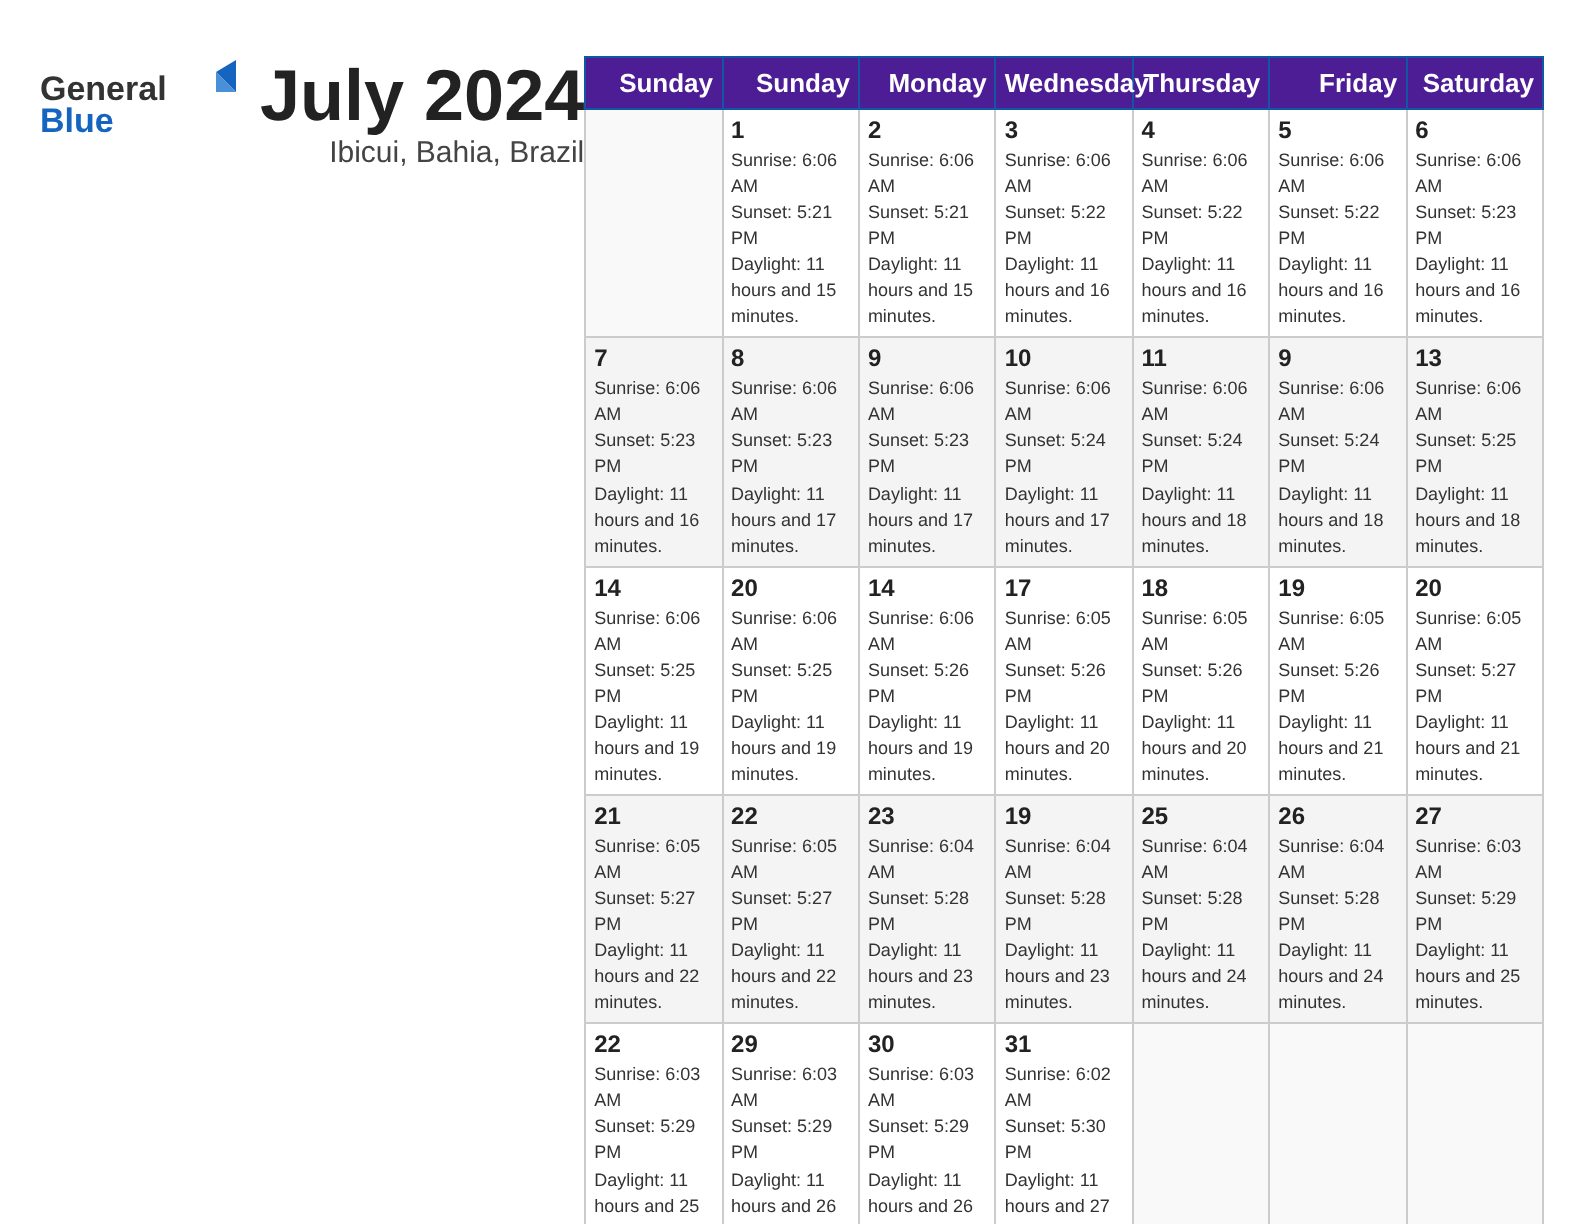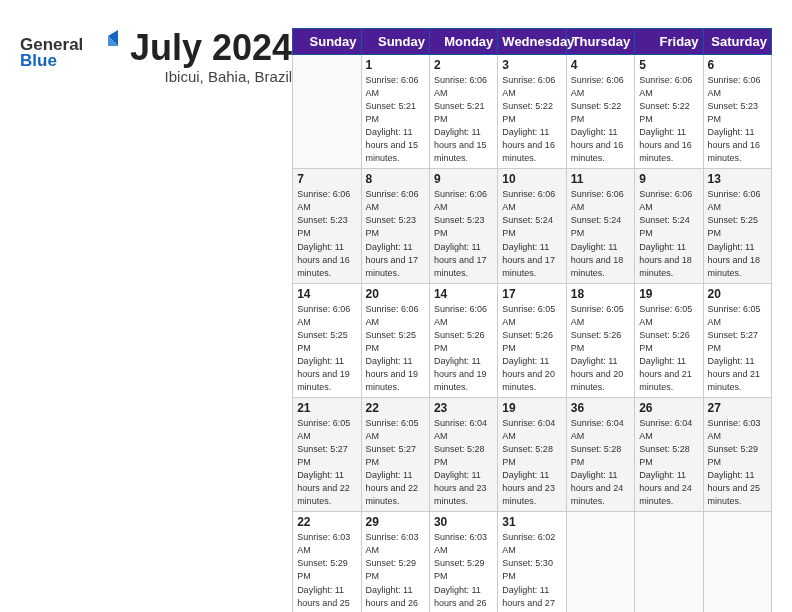--- a/index.html
+++ b/index.html
@@ -216,21 +216,21 @@
           </td>
           <td>
             <span class="day-number">23</span>
             <div class="day-info">Sunrise: 6:04 AM<br>Sunset: 5:28 PM<br>Daylight: 11 hours and 23 minutes.</div>
           </td>
           <td>
             <span class="day-number">19</span>
             <div class="day-info">Sunrise: 6:04 AM<br>Sunset: 5:28 PM<br>Daylight: 11 hours and 23 minutes.</div>
           </td>
           <td>
-            <span class="day-number">36</span>
+            <span class="day-number">25</span>
             <div class="day-info">Sunrise: 6:04 AM<br>Sunset: 5:28 PM<br>Daylight: 11 hours and 24 minutes.</div>
           </td>
           <td>
             <span class="day-number">26</span>
             <div class="day-info">Sunrise: 6:04 AM<br>Sunset: 5:28 PM<br>Daylight: 11 hours and 24 minutes.</div>
           </td>
           <td>
             <span class="day-number">27</span>
             <div class="day-info">Sunrise: 6:03 AM<br>Sunset: 5:29 PM<br>Daylight: 11 hours and 25 minutes.</div>
           </td>

